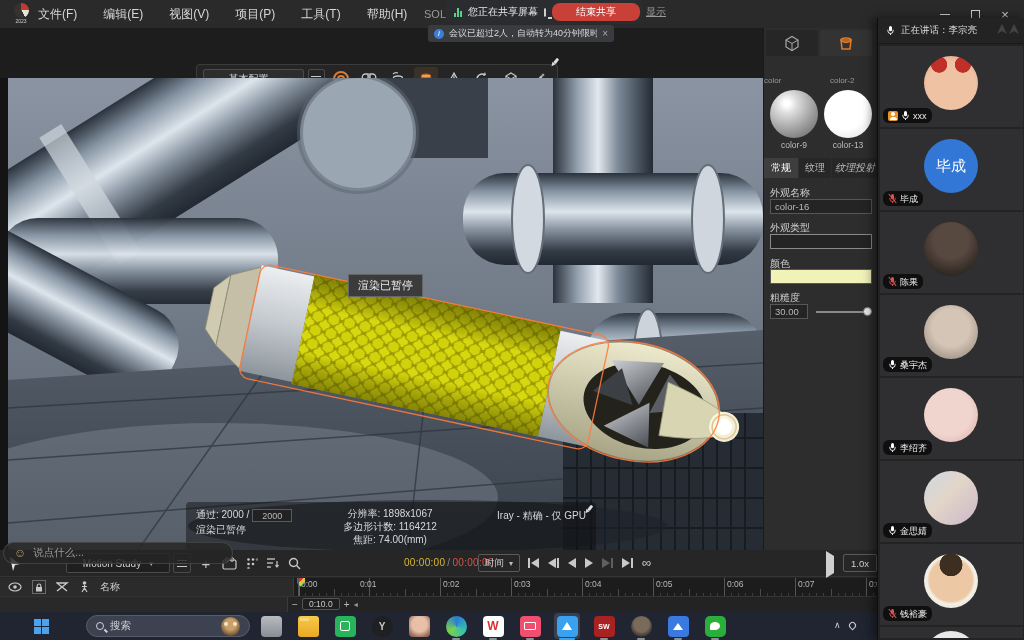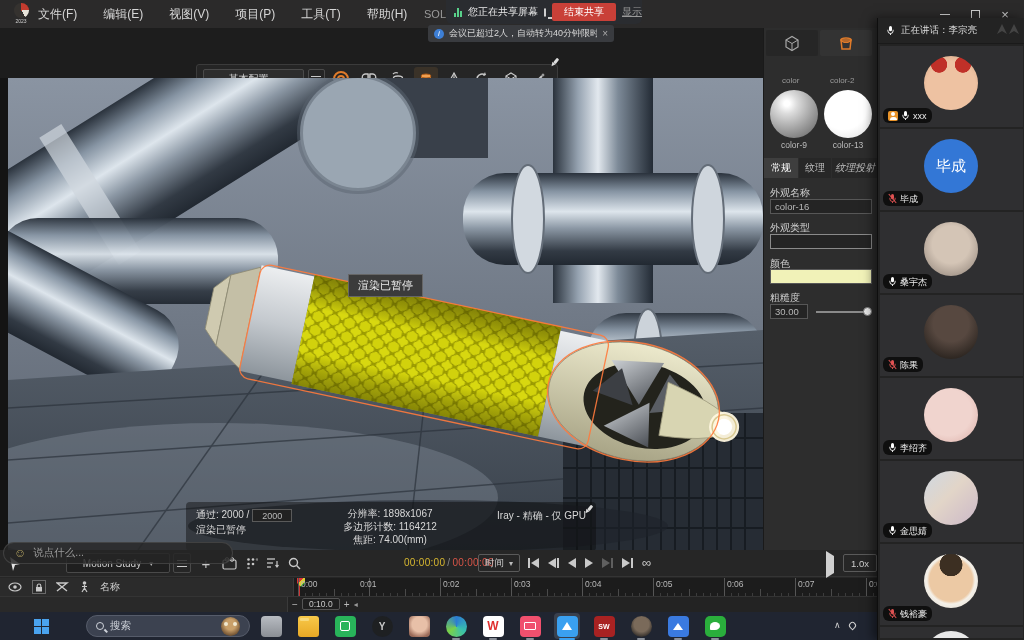--- a/index.html
+++ b/index.html
@@ -20,21 +20,21 @@
   .wc .restsq{width:9px;height:9px;border:1px solid #cfcfcf;}
 
   
   .sharebar{position:absolute;left:446px;top:0;width:196px;height:24px;background:#2a2c30;border-radius:0 0 6px 6px;display:flex;align-items:center;gap:6px;padding:0 8px;z-index:60;}
   .audiobars{display:flex;align-items:flex-end;gap:1px;height:10px;}
   .audiobars i{width:2px;background:#58d08a;display:block;}
   .audiobars i:nth-child(1){height:4px}.audiobars i:nth-child(2){height:9px}.audiobars i:nth-child(3){height:6px}
   .share-status{font-size:10px;color:#e8e8e8;white-space:nowrap;}
   .share-monitor{width:12px;height:9px;border:1px solid #cfcfcf;border-radius:1px;position:relative;}
   .share-monitor::after{content:"";position:absolute;left:3px;bottom:-3px;width:4px;height:2px;background:#cfcfcf;}
-  .end-share{background:var(--end_share_red,#c94038);color:#fff;font-size:10px;border-radius:2px;padding:2px 12px;white-space:nowrap;}
+  .end-share{background:var(--end_share_red,#c94038);color:#fff;font-size:10px;border-radius:8px;padding:2px 24px;white-space:nowrap;}
   .share-trailing{font-size:10px;color:#9a9a9a;white-space:nowrap;text-decoration:underline;}
   .toast{position:absolute;left:428px;top:25px;width:186px;height:17px;background:#393b3f;border-radius:3px;display:flex;align-items:center;gap:5px;padding:0 6px;z-index:61;}
   .info-i{width:10px;height:10px;border-radius:50%;background:#3d7fd6;color:#fff;font-size:8px;display:flex;align-items:center;justify-content:center;flex:0 0 auto;font-style:italic;}
   .toast-text{font-size:9px;color:#d8d8d8;white-space:nowrap;overflow:hidden;flex:1;}
   .toast-x{font-size:10px;color:#aaa;flex:0 0 auto;}
 
   
   .toolstrip{position:absolute;left:0;top:28px;width:763px;height:50px;background:#1d1d1d;}
   .toolbox{position:absolute;left:196px;top:36px;width:362px;height:30px;background:#252525;border:1px solid #3b3b3b;border-radius:3px;display:flex;align-items:center;padding:0 6px;gap:4px;}
   .cfg-dd{width:108px;height:20px;background:#2d2d2d;border:1px solid #4a4a4a;border-radius:2px;display:flex;align-items:center;justify-content:center;gap:6px;font-size:10px;color:#d0d0d0;}
@@ -469,21 +469,21 @@
           <path d="M4 7l6 3.5L16 7M10 10.5V17" fill="none" stroke="#a8a8a8" stroke-width="1"></path>
         </svg>
     </div>
     <div class="rtab rtab2">
       <svg width="20" height="20" viewBox="0 0 20 20">
           <path d="M5 7h10l-1 9H6z" fill="none" stroke="#e07b2a" stroke-width="1.5"></path>
           <ellipse cx="10" cy="7" rx="5" ry="2" fill="none" stroke="#e07b2a" stroke-width="1.5"></ellipse>
           <path d="M7.5 9.5h5" stroke="#e07b2a"></path>
         </svg>
     </div>
-    <span class="partial-label" style="left:18px;">color</span>
+    <span class="partial-label" style="left:0;">color</span>
     <span class="partial-label" style="left:66px;">color-2</span>
     <div class="sw-sphere sph-gray"></div>
     <div class="sw-sphere sph-white"></div>
     <span class="sw-label" style="left:6px;">color-9</span>
     <span class="sw-label" style="left:60px;">color-13</span>
     <div class="ptab on" style="left:0;width:34px;">常规</div>
     <div class="ptab" style="left:35px;width:32px;">纹理</div>
     <div class="ptab" style="left:68px;width:46px;font-style:italic;">纹理投射</div>
     <span class="flabel" style="top:158px;">外观名称</span>
     <div class="finput" style="top:171px;">color-16</div>
@@ -825,44 +825,44 @@
                 <rect x="4" y="1" width="4" height="7" rx="2" fill="#e05252"></rect>
                 <path d="M2.5 6v1.5a3.5 3.5 0 0 0 7 0V6" fill="none" stroke="#e05252" stroke-width="1.2"></path>
                 <line x1="6" y1="11" x2="6" y2="13" stroke="#e05252" stroke-width="1.2"></line>
                 <line x1="1" y1="1" x2="11" y2="13" stroke="#e05252" stroke-width="1.4"></line>
               </svg>
             </span>
             <span class="pname">毕成</span>
           </div>
         </div>
         <div class="tile">
-          <div class="avatar a-photo-tan"></div>
-          <div class="name-chip">
-            <span class="mic">
-              <svg width="9" height="11" viewBox="0 0 12 14">
-                <rect x="4" y="1" width="4" height="7" rx="2" fill="#fff"></rect>
-                <path d="M2.5 6v1.5a3.5 3.5 0 0 0 7 0V6" fill="none" stroke="#fff" stroke-width="1.2"></path>
-                <line x1="6" y1="11" x2="6" y2="13" stroke="#fff" stroke-width="1.2"></line>
-              </svg>
-            </span>
-            <span class="pname">桑宇杰</span>
-          </div>
-        </div>
-        <div class="tile">
           <div class="avatar a-photo-dark"></div>
           <div class="name-chip">
             <span class="mic">
               <svg width="9" height="11" viewBox="0 0 12 14">
                 <rect x="4" y="1" width="4" height="7" rx="2" fill="#e05252"></rect>
                 <path d="M2.5 6v1.5a3.5 3.5 0 0 0 7 0V6" fill="none" stroke="#e05252" stroke-width="1.2"></path>
                 <line x1="6" y1="11" x2="6" y2="13" stroke="#e05252" stroke-width="1.2"></line>
                 <line x1="1" y1="1" x2="11" y2="13" stroke="#e05252" stroke-width="1.4"></line>
               </svg>
             </span>
             <span class="pname">陈果</span>
+          </div>
+        </div>
+        <div class="tile">
+          <div class="avatar a-photo-tan"></div>
+          <div class="name-chip">
+            <span class="mic">
+              <svg width="9" height="11" viewBox="0 0 12 14">
+                <rect x="4" y="1" width="4" height="7" rx="2" fill="#fff"></rect>
+                <path d="M2.5 6v1.5a3.5 3.5 0 0 0 7 0V6" fill="none" stroke="#fff" stroke-width="1.2"></path>
+                <line x1="6" y1="11" x2="6" y2="13" stroke="#fff" stroke-width="1.2"></line>
+              </svg>
+            </span>
+            <span class="pname">桑宇杰</span>
           </div>
         </div>
         <div class="tile">
           <div class="avatar a-photo-pink"></div>
           <div class="name-chip">
             <span class="mic">
               <svg width="9" height="11" viewBox="0 0 12 14">
                 <rect x="4" y="1" width="4" height="7" rx="2" fill="#fff"></rect>
                 <path d="M2.5 6v1.5a3.5 3.5 0 0 0 7 0V6" fill="none" stroke="#fff" stroke-width="1.2"></path>
                 <line x1="6" y1="11" x2="6" y2="13" stroke="#fff" stroke-width="1.2"></line>

